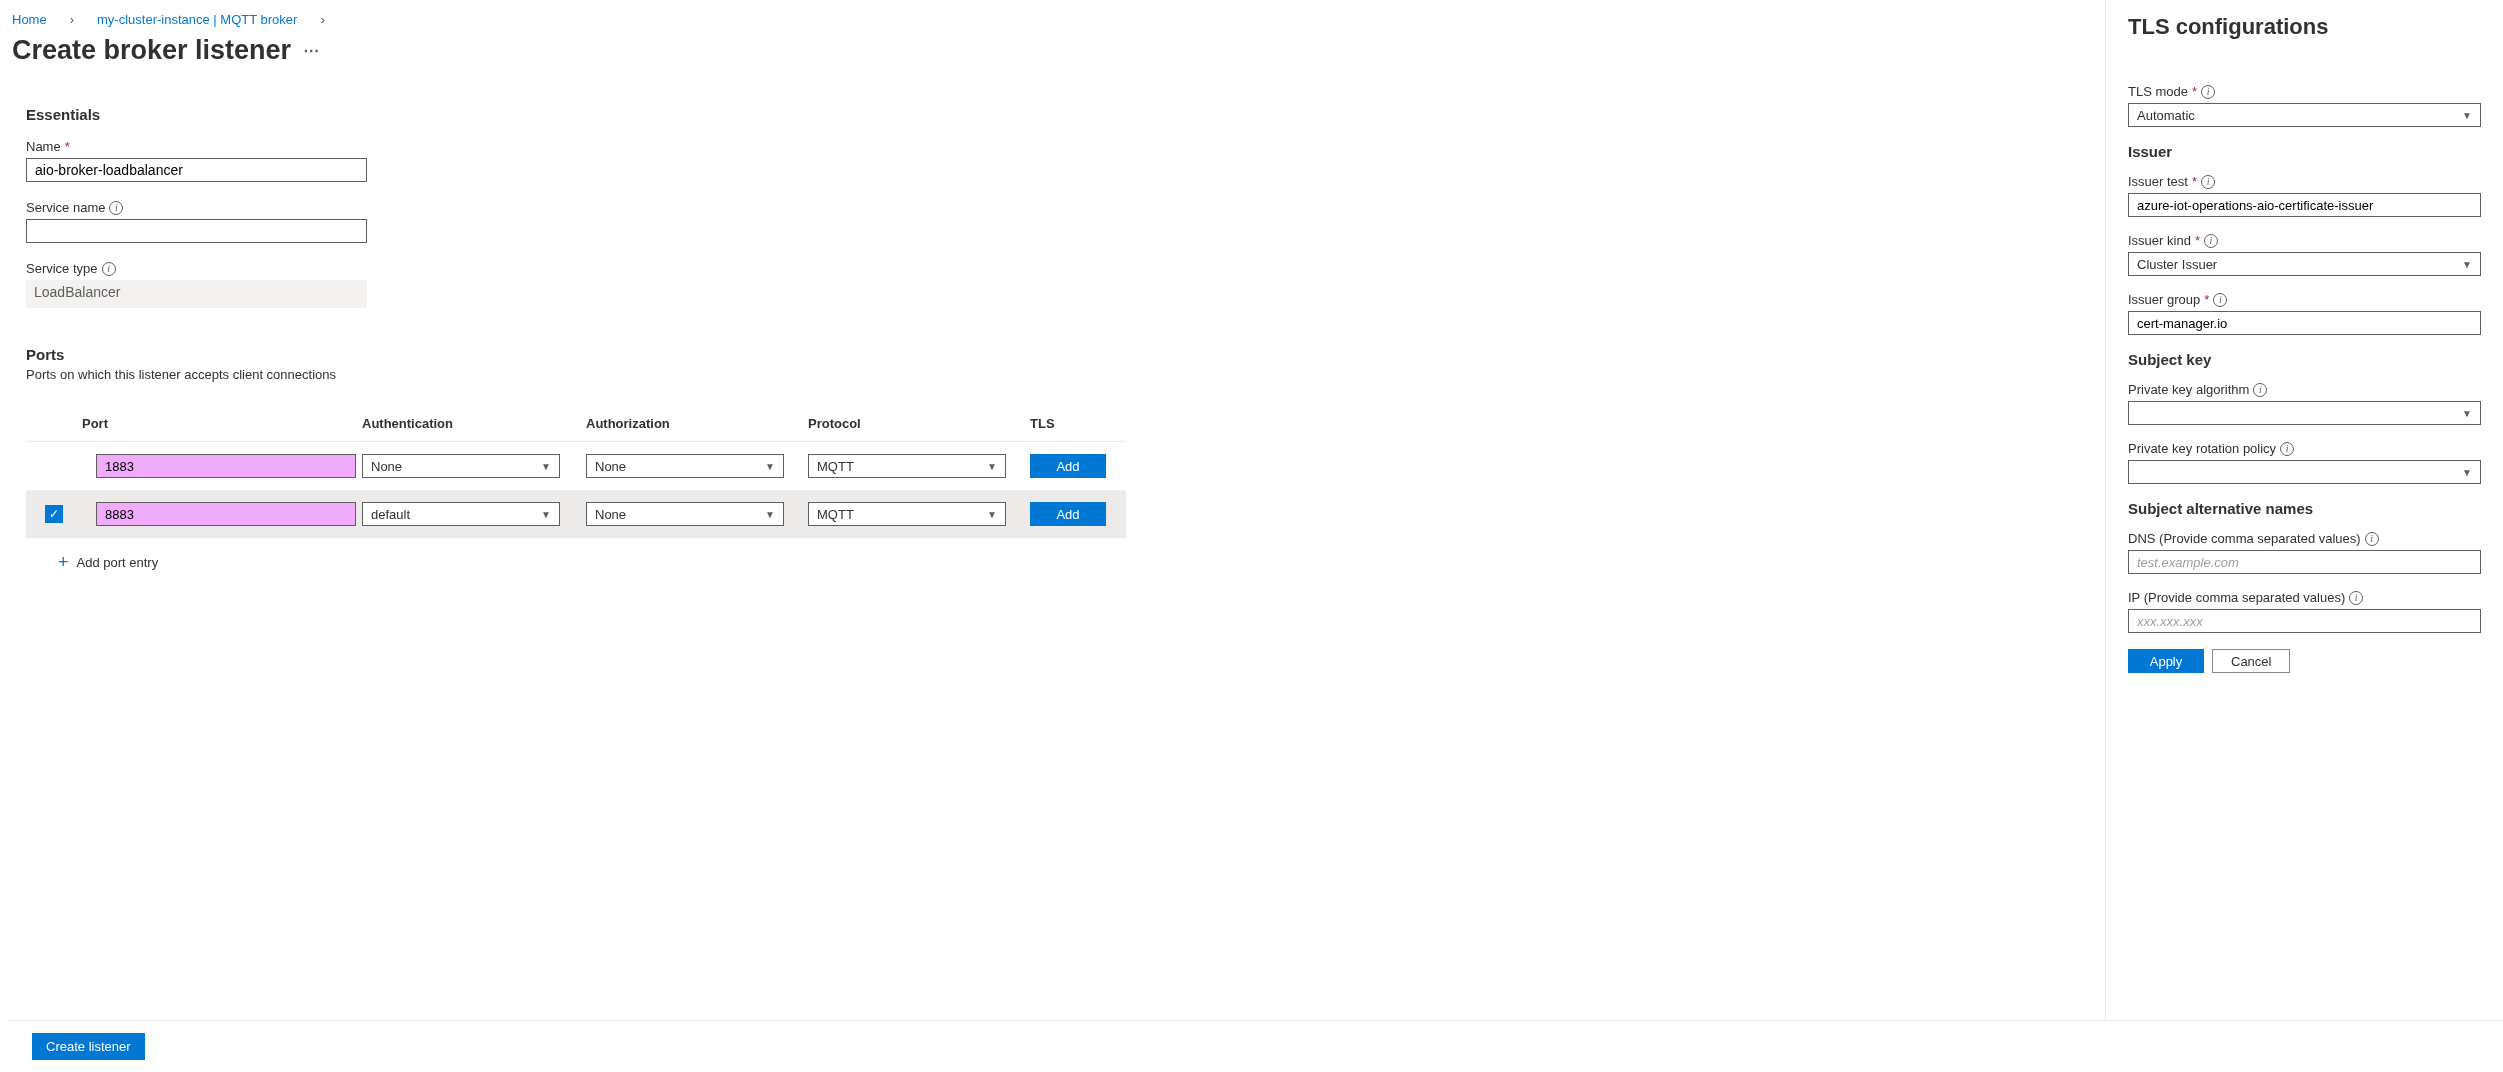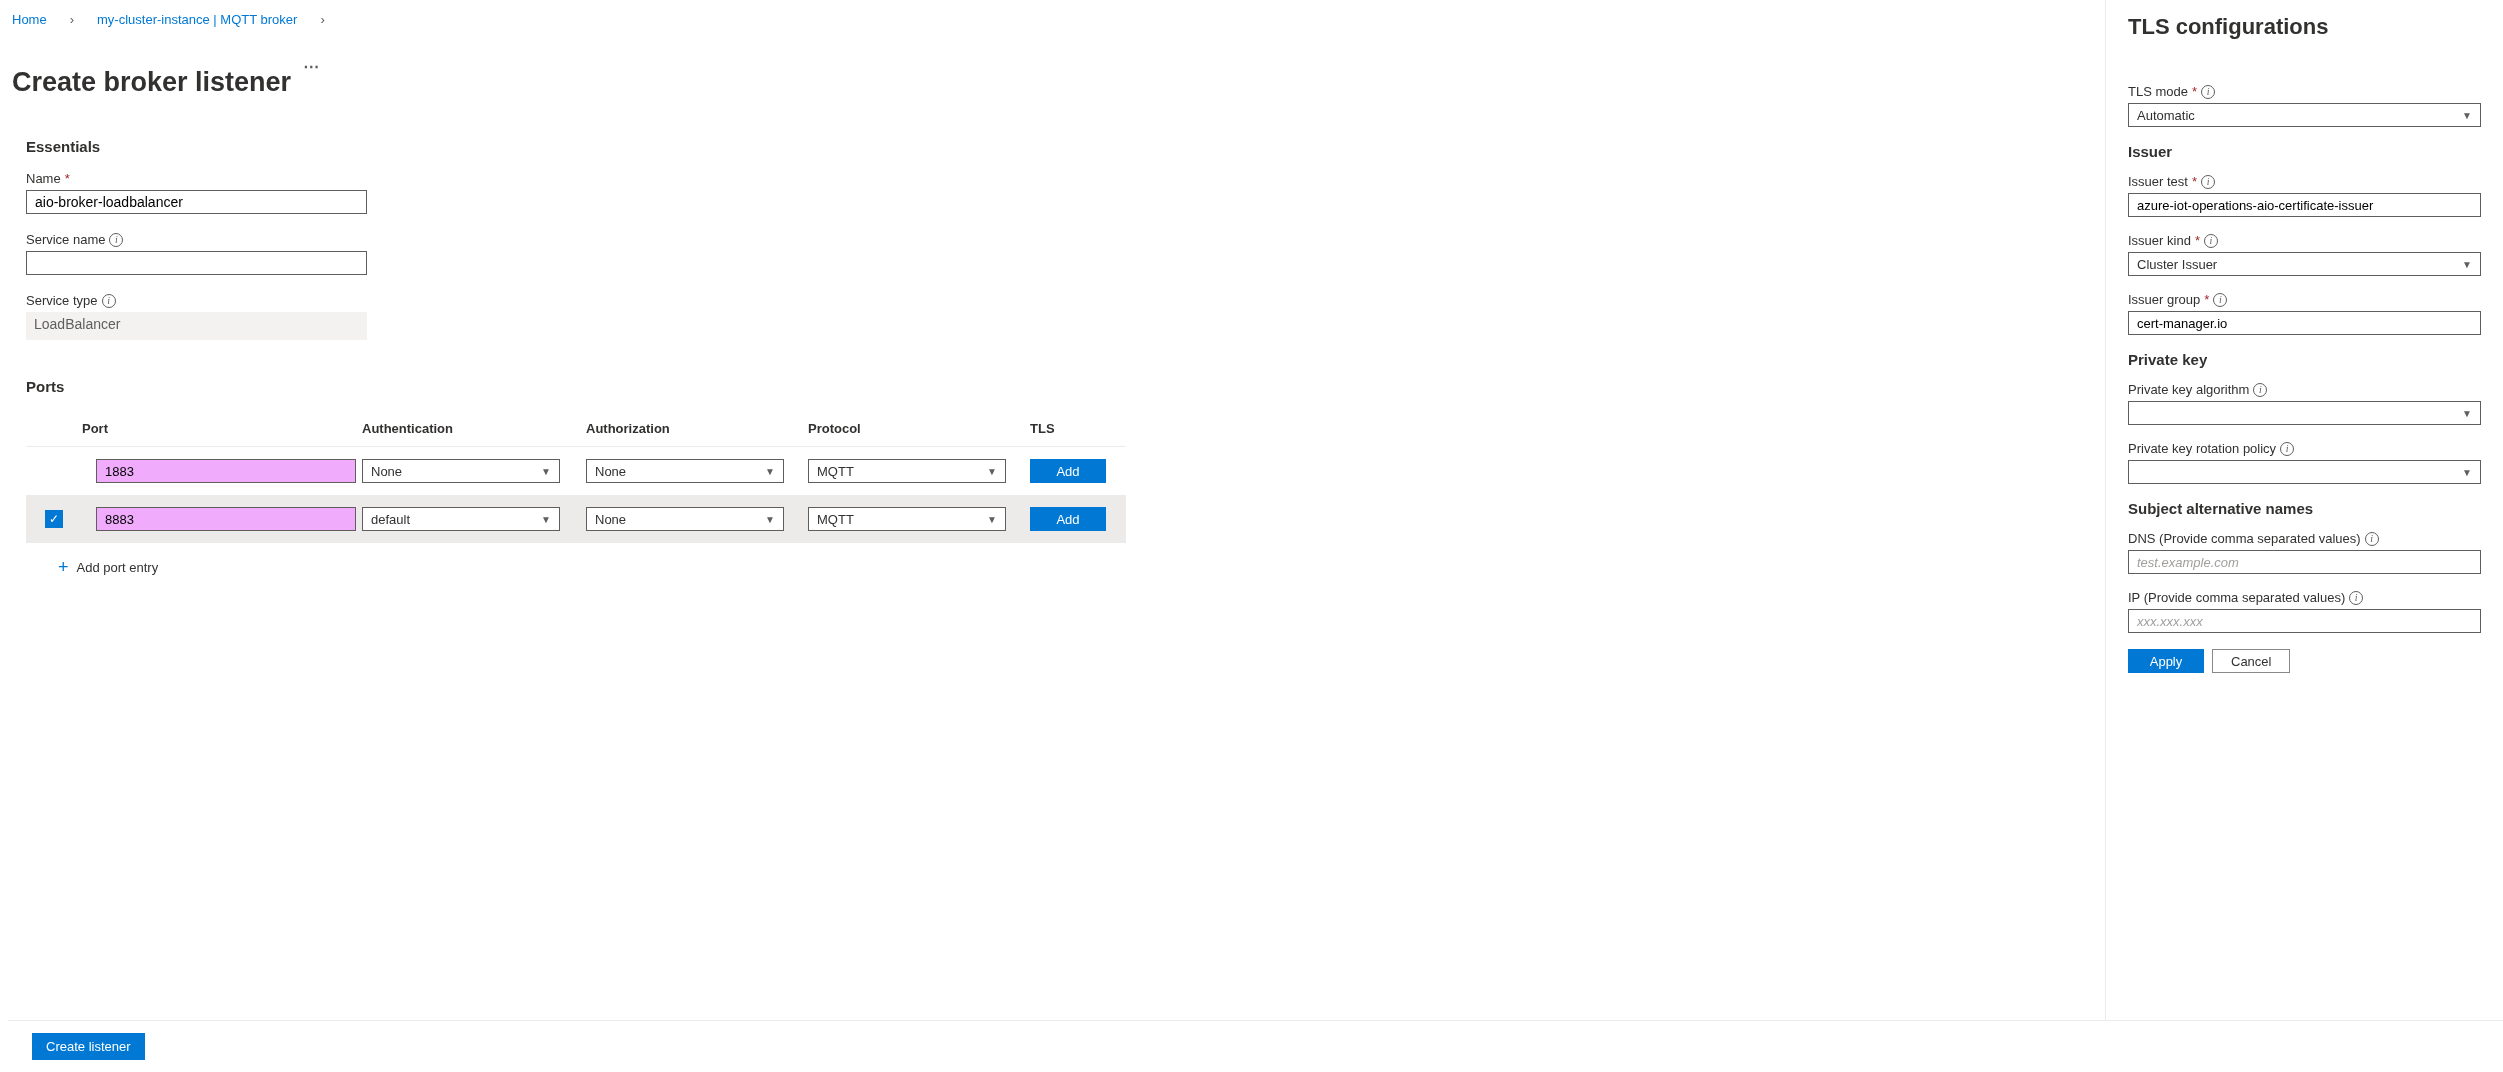--- a/index.html
+++ b/index.html
@@ -39,21 +39,20 @@
     .page-title-row {
       display: flex;
       align-items: center;
       gap: 12px;
       margin-bottom: 40px;
     }
     .page-title {
       font-size: 27px;
       font-weight: 600;
       color: #323130;
-      margin-top: 32px;
     }
     .ellipsis {
       color: #605e5c;
       cursor: pointer;
       font-size: 16px;
       font-weight: 600;
     }
     .section-heading {
       font-size: 15px;
       font-weight: 600;
@@ -332,20 +331,21 @@
     <div class="field-group">
       <div class="field-label">
         <span>Service type</span>
         <span class="info-icon">i</span>
       </div>
       <div class="text-input disabled">LoadBalancer</div>
     </div>
 
     <div class="ports-section">
       <div class="section-heading">Ports</div>
+      <div class="ports-desc">Ports on which this listener accepts client connections</div>
 
       <div class="ports-table">
         <div class="ports-header">
           <div></div>
           <div>Port</div>
           <div>Authentication</div>
           <div>Authorization</div>
           <div>Protocol</div>
           <div>TLS</div>
         </div>
@@ -457,21 +457,21 @@
 
   <div class="panel-field">
     <div class="panel-label">
       <span>Issuer group</span>
       <span class="required">*</span>
       <span class="info-icon">i</span>
     </div>
     <input class="panel-input" value="cert-manager.io" style="">
   </div>
 
-  <div class="panel-subheading">Private key</div>
+  <div class="panel-subheading">Subject key</div>
 
   <div class="panel-field">
     <div class="panel-label">
       <span>Private key algorithm</span>
       <span class="info-icon">i</span>
     </div>
     <div class="panel-select">
       <span></span>
       <span class="chevron-down">▼</span>
     </div>

